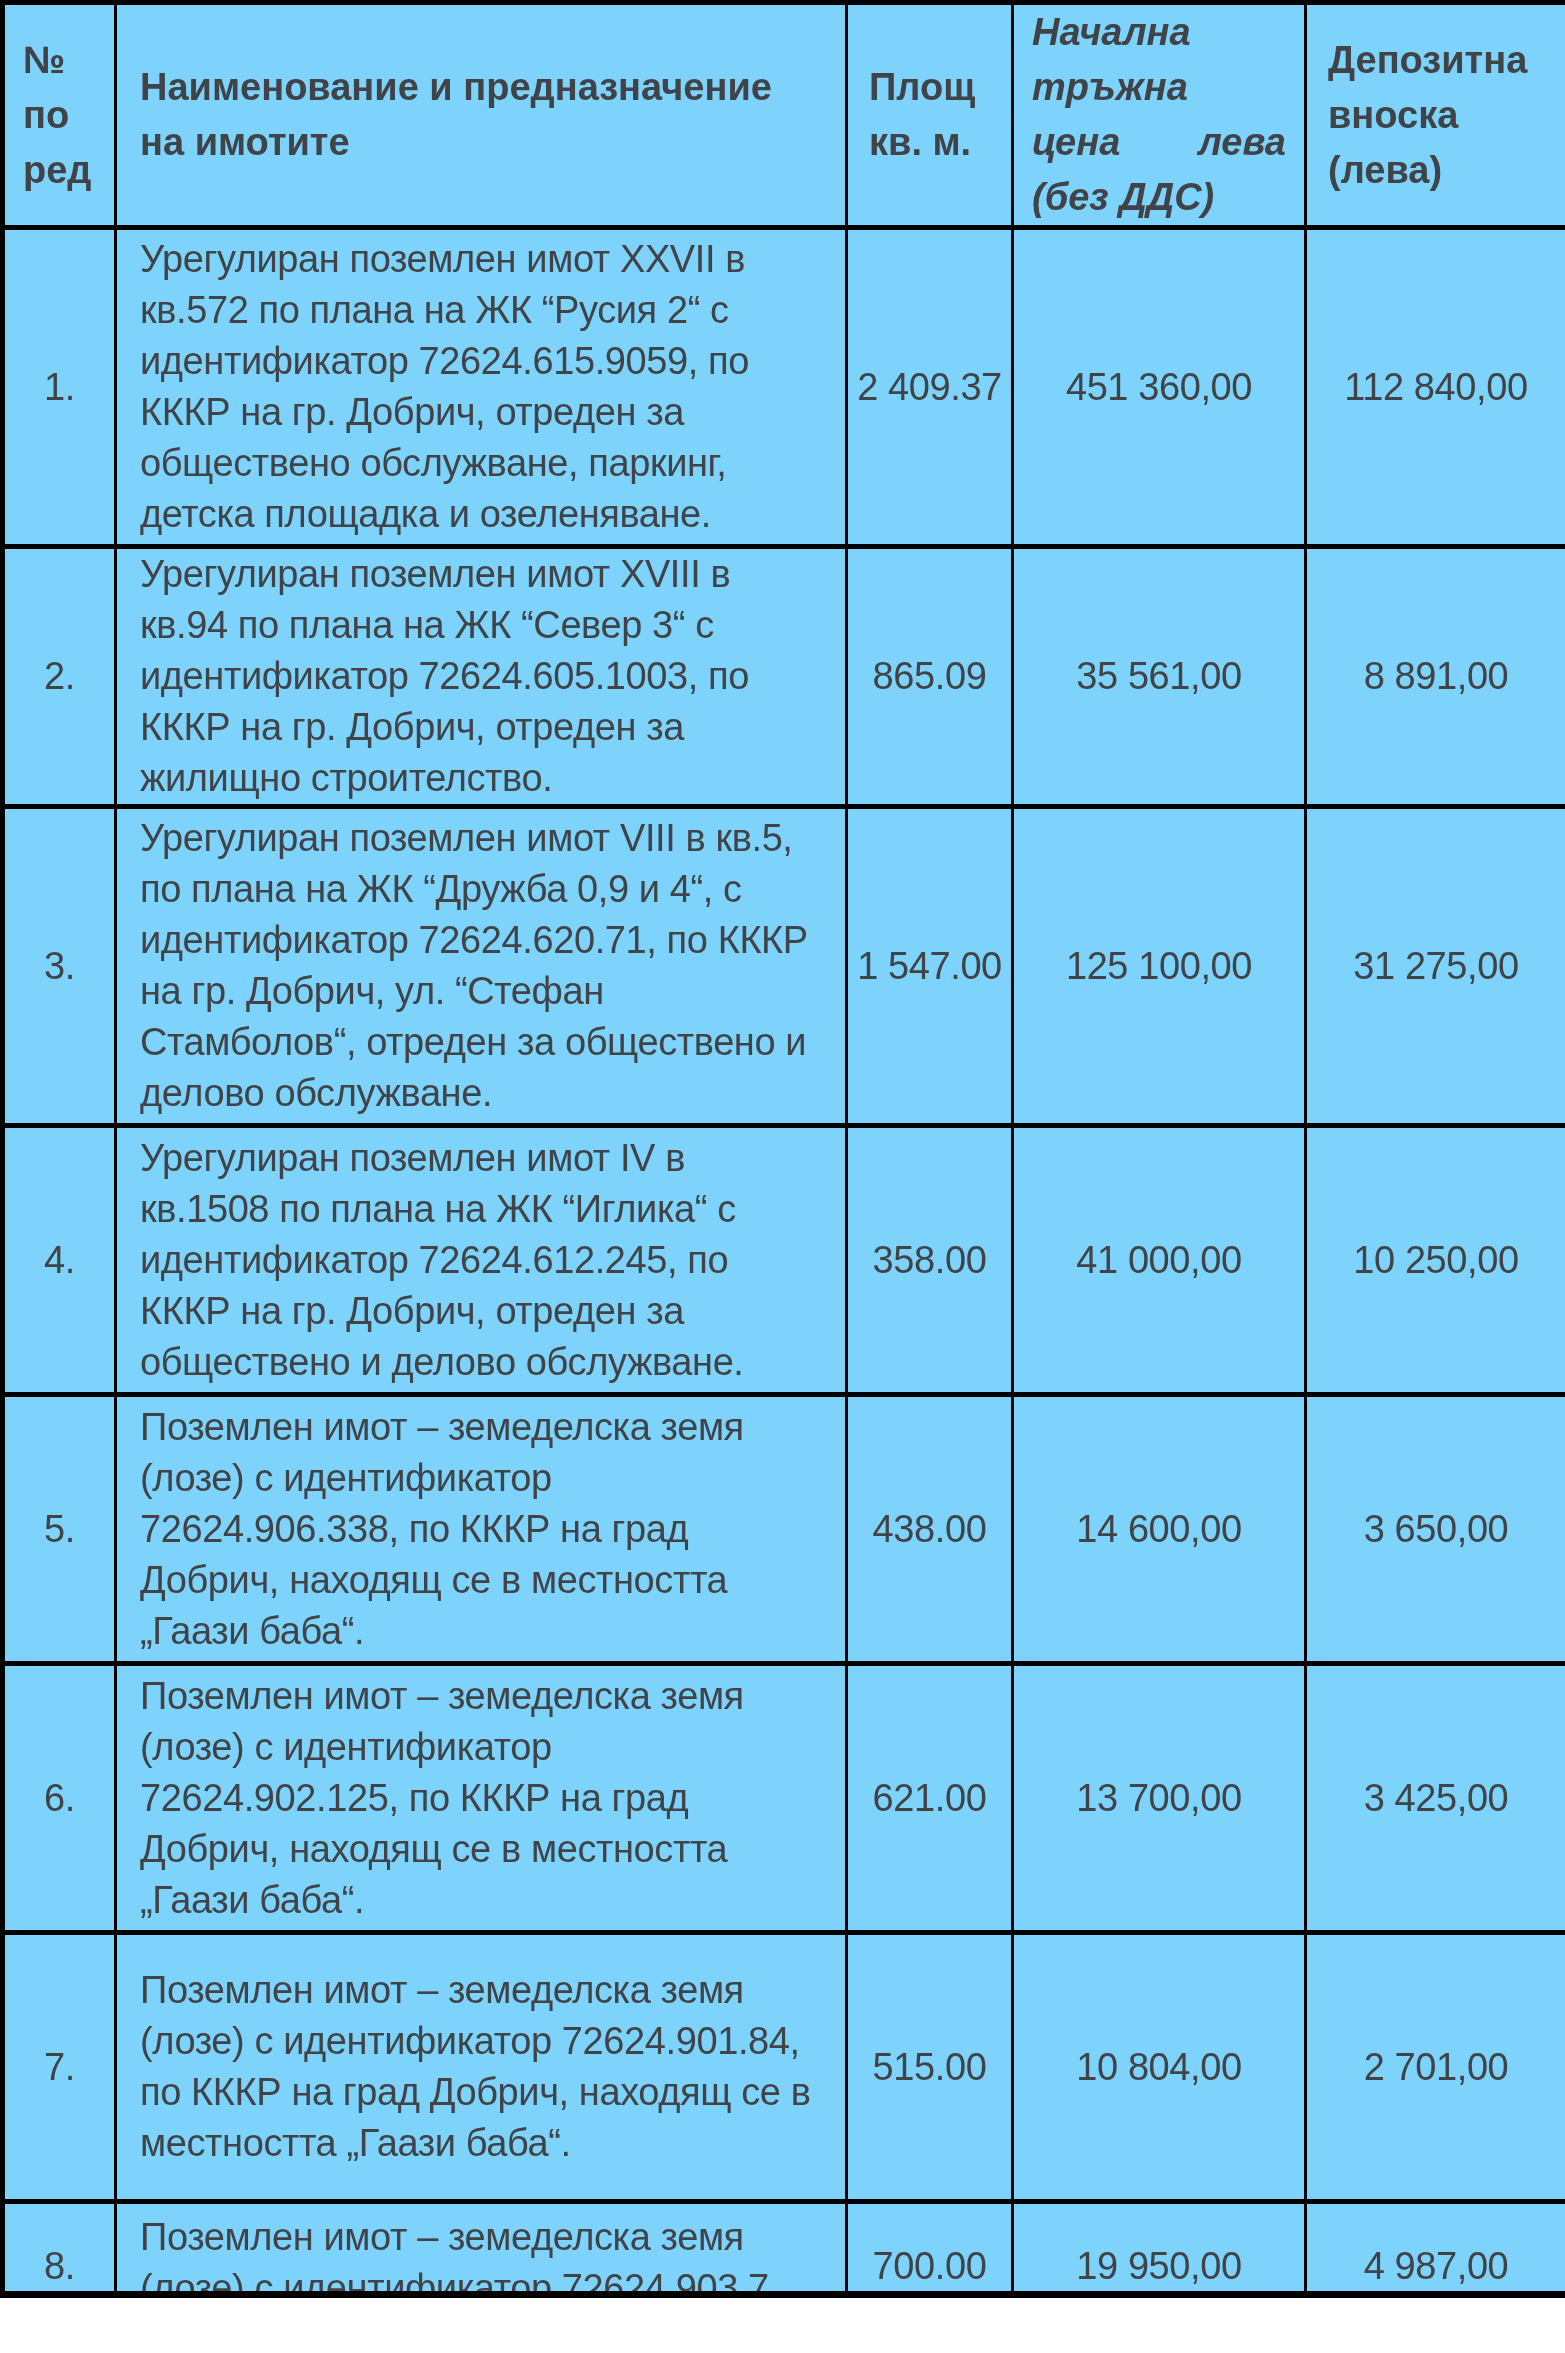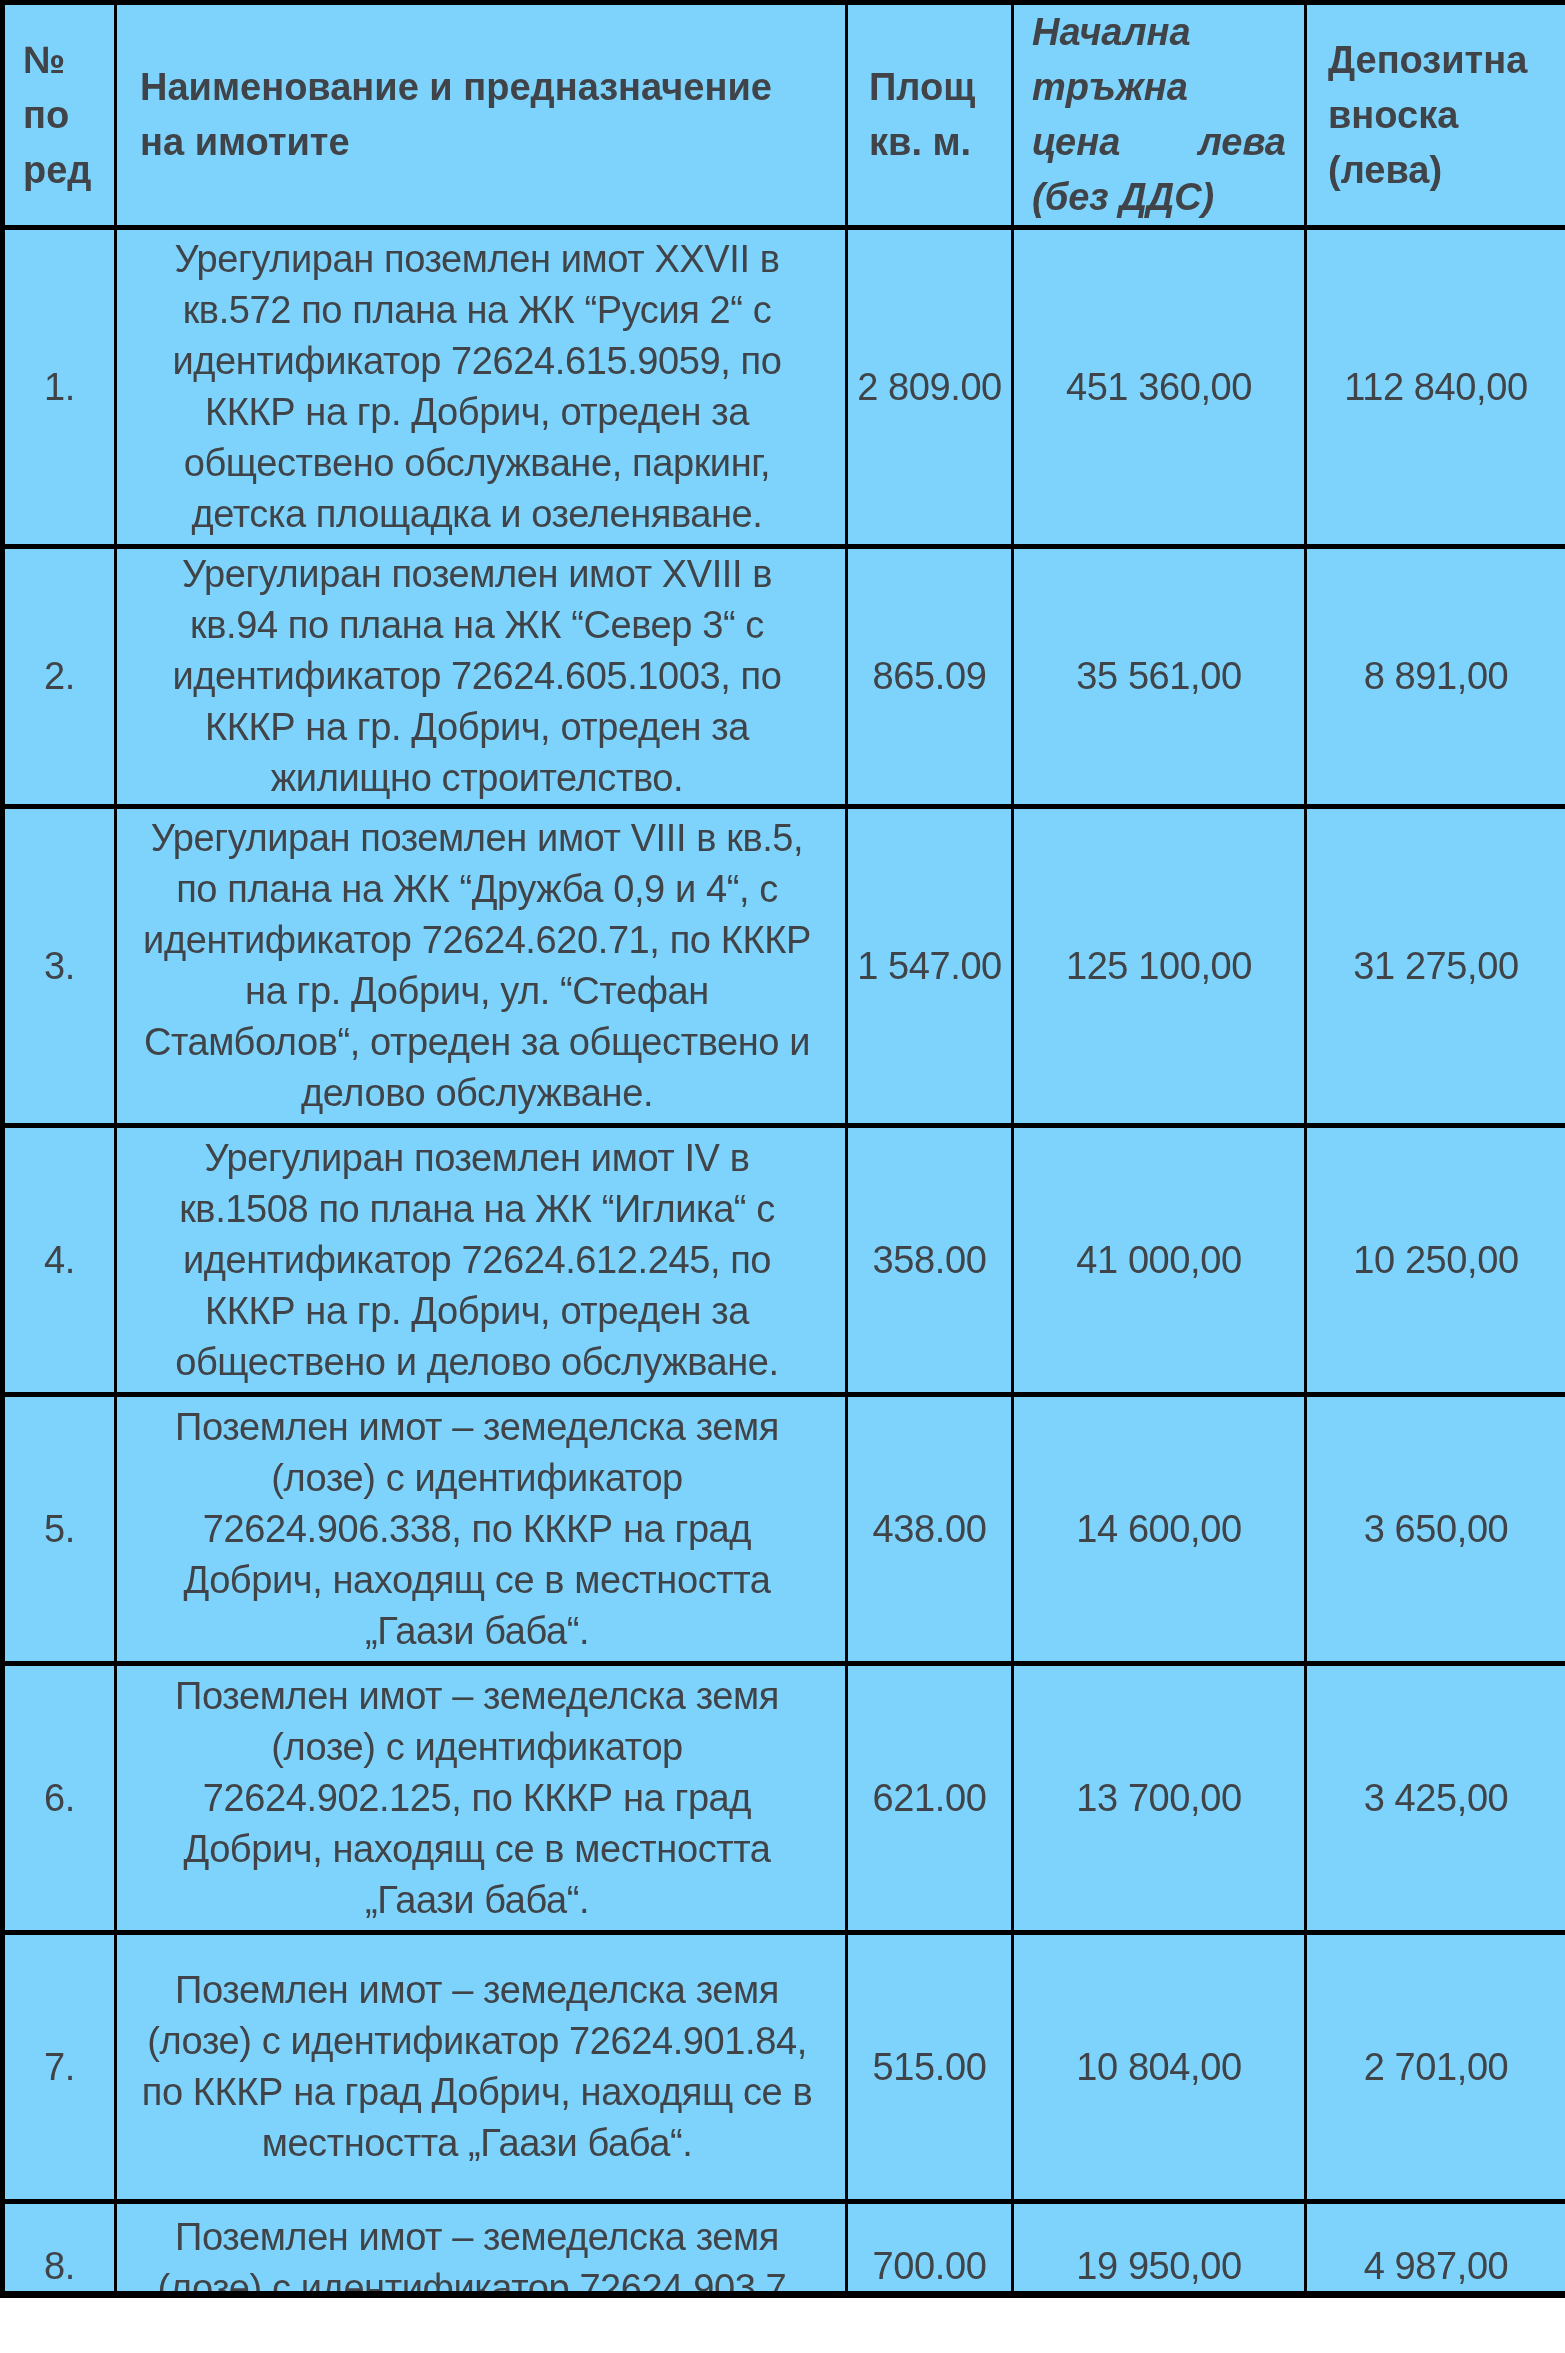--- a/index.html
+++ b/index.html
@@ -56,21 +56,21 @@
   td {
     font-size: 38px;
     line-height: 51px;
     letter-spacing: -0.4px;
   }
   td.num, td.area, td.price, td.deposit {
     text-align: center;
     padding: 0 5px;
   }
   td.name {
-    text-align: center;
+    text-align: left;
     padding: 0 31px 0 23px;
   }
 
   tbody tr:nth-child(1) { height: 319px; }
   tbody tr:nth-child(2) { height: 257px; }
   tbody tr:nth-child(3) { height: 319px; }
   tbody tr:nth-child(4) { height: 269px; }
   tbody tr:nth-child(5) { height: 269px; }
   tbody tr:nth-child(6) { height: 269px; }
   tbody tr:nth-child(7) { height: 269px; }
@@ -111,21 +111,21 @@
         <th class="name-h"><span class="name-h-inner">Наименование и предназначение на имотите</span></th>
         <th class="area-h">Площ кв. м.</th>
         <th class="price-h">Начална тръжна цена лева (без ДДС)</th>
         <th class="deposit-h">Депозитна вноска (лева)</th>
       </tr>
     </thead>
     <tbody>
         <tr>
           <td class="num">1.</td>
           <td class="name">Урегулиран поземлен имот XXVII в кв.572 по плана на ЖК “Русия 2“ с идентификатор 72624.615.9059, по КККР на гр. Добрич, отреден за обществено обслужване, паркинг, детска площадка и озеленяване.</td>
-          <td class="area">2 809.00</td>
+          <td class="area">2 409.37</td>
           <td class="price">451 360,00</td>
           <td class="deposit">112 840,00</td>
         </tr>
         <tr>
           <td class="num">2.</td>
           <td class="name">Урегулиран поземлен имот XVIII в кв.94 по плана на ЖК “Север 3“ с идентификатор 72624.605.1003, по КККР на гр. Добрич, отреден за жилищно строителство.</td>
           <td class="area">865.09</td>
           <td class="price">35 561,00</td>
           <td class="deposit">8 891,00</td>
         </tr>

